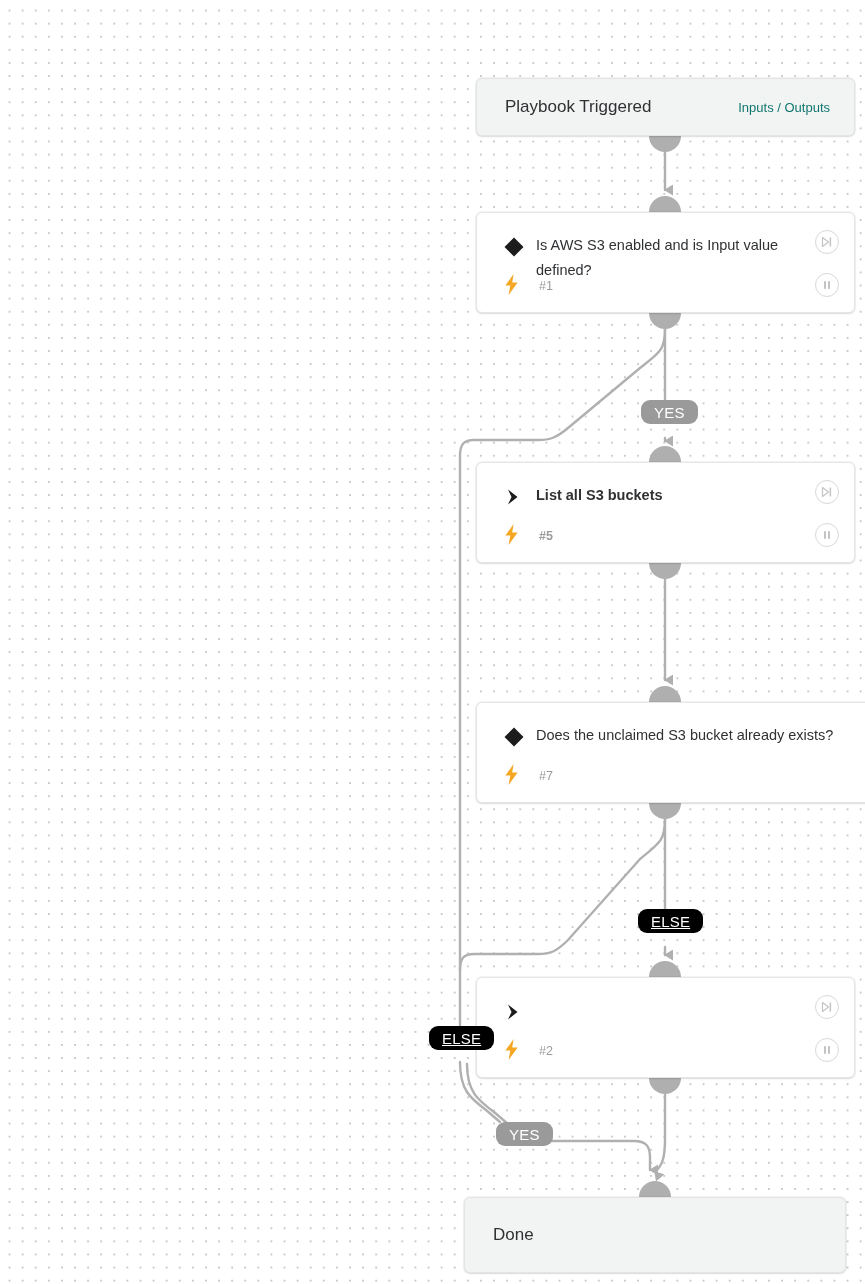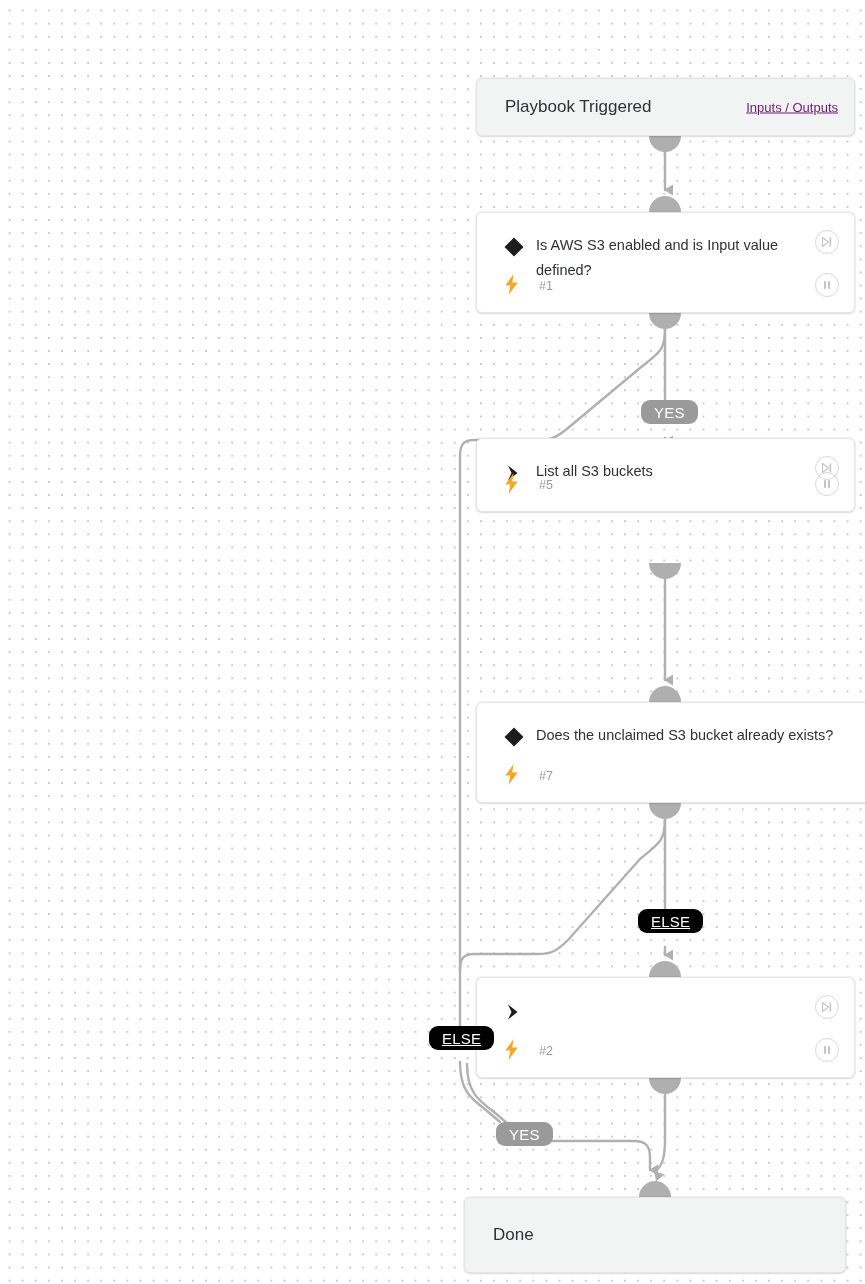--- a/index.html
+++ b/index.html
@@ -50,26 +50,25 @@
   .terminal-title {
     position: absolute;
     left: 28px;
     top: 50%;
     transform: translateY(-50%);
     font-size: 17px;
     color: #2f3133;
   }
   .terminal-right {
     position: absolute;
-    right: 16px;
+    right: 24px;
     top: 50%;
     transform: translateY(-50%);
     font-size: 13px;
-    color: #701a75;
-    text-decoration: underline;
+    color: #0f766e;
   }
 
   .step-icon {
     position: absolute;
     left: 23px;
     top: 20px;
     width: 28px;
     height: 28px;
     display: flex;
     align-items: center;
@@ -220,21 +219,21 @@
         </svg>
     </div>
     <div class="ctrl pause">
       <svg width="12" height="12" viewBox="0 0 12 12">
           <rect x="3" y="2.2" width="2" height="7.6" fill="#c4c4c4"></rect>
           <rect x="7" y="2.2" width="2" height="7.6" fill="#c4c4c4"></rect>
         </svg>
     </div>
   </div>
 
-  <div class="node step" style="left:476px; top:438px; width:379px; height:74px;">
+  <div class="node step" style="left:476px; top:462px; width:379px; height:101px;font-weight:bold;">
     <div class="step-icon">
       <svg width="22" height="22" viewBox="0 0 22 22">
           <path d="M5 3.5 L14.5 11 L5 18.5 L8.5 11 Z" fill="#1c1c1c"></path>
         </svg>
     </div>
     <div class="step-title">List all S3 buckets</div>
     <div class="step-bolt">
       <svg width="15" height="21" viewBox="0 0 15 21">
           <path d="M9.6 0 L1.4 11.6 L6.3 11.6 L4.6 21 L13.6 8.4 L8.2 8.4 Z" fill="#f5a623"></path>
         </svg>

